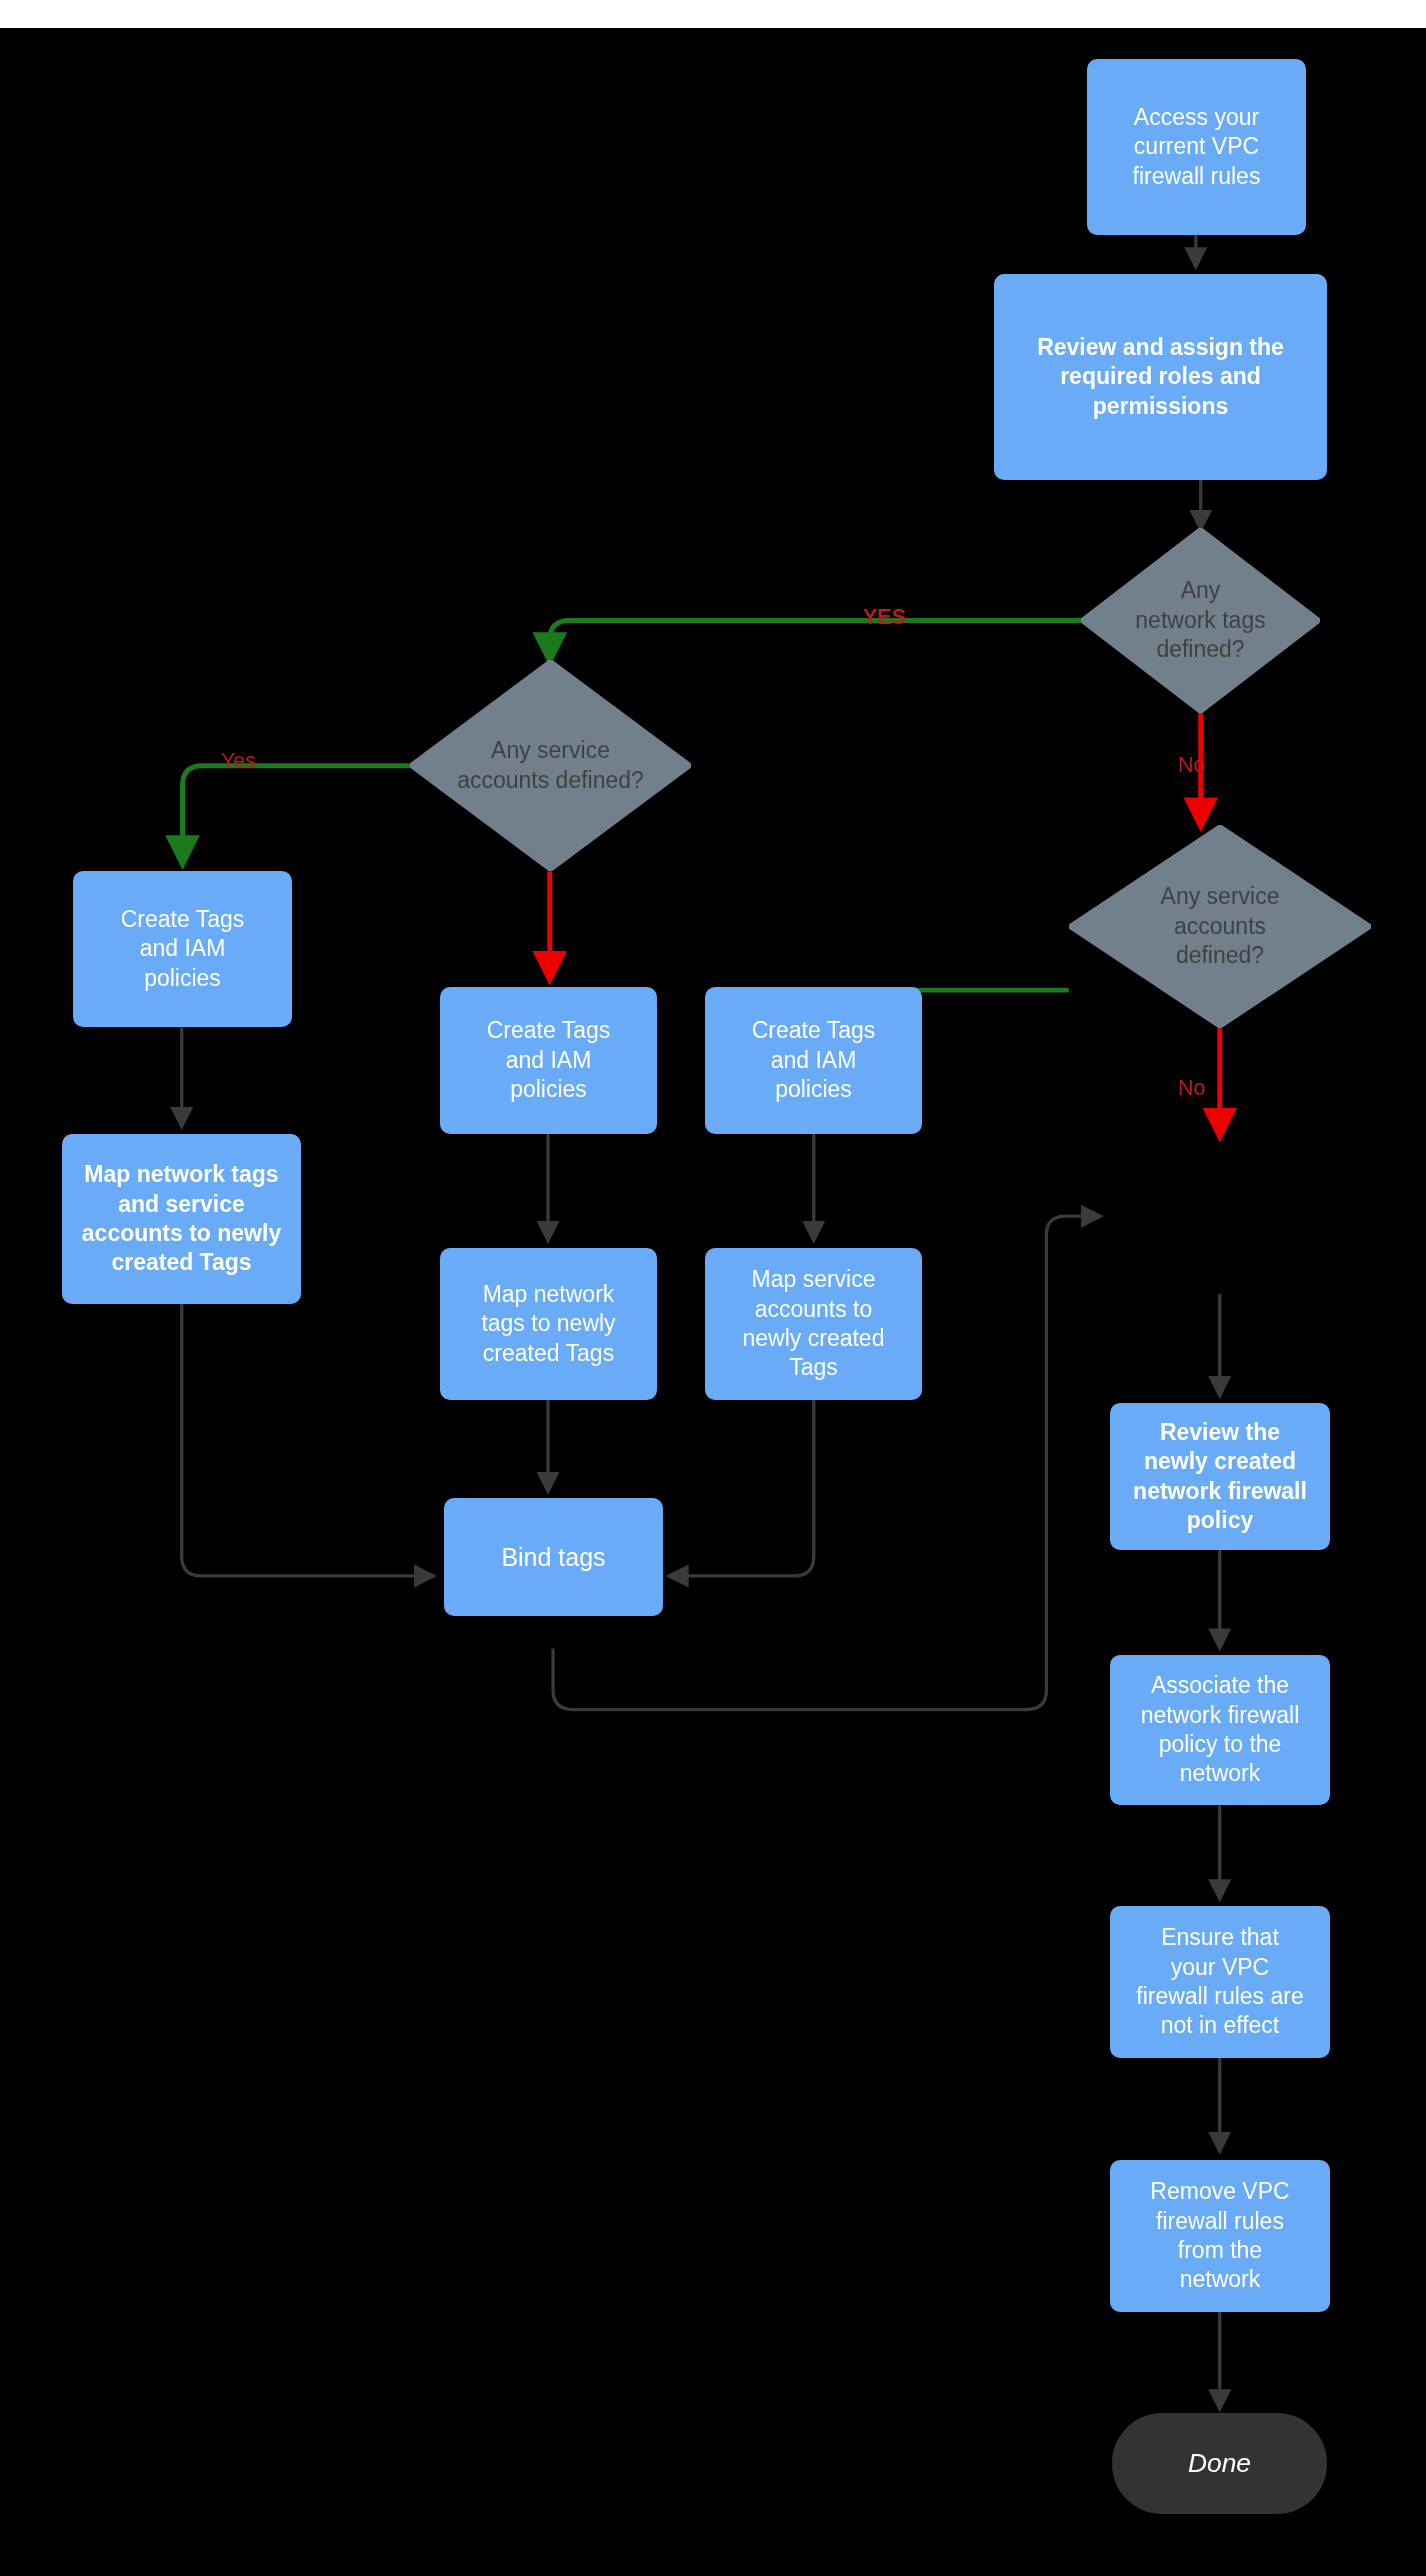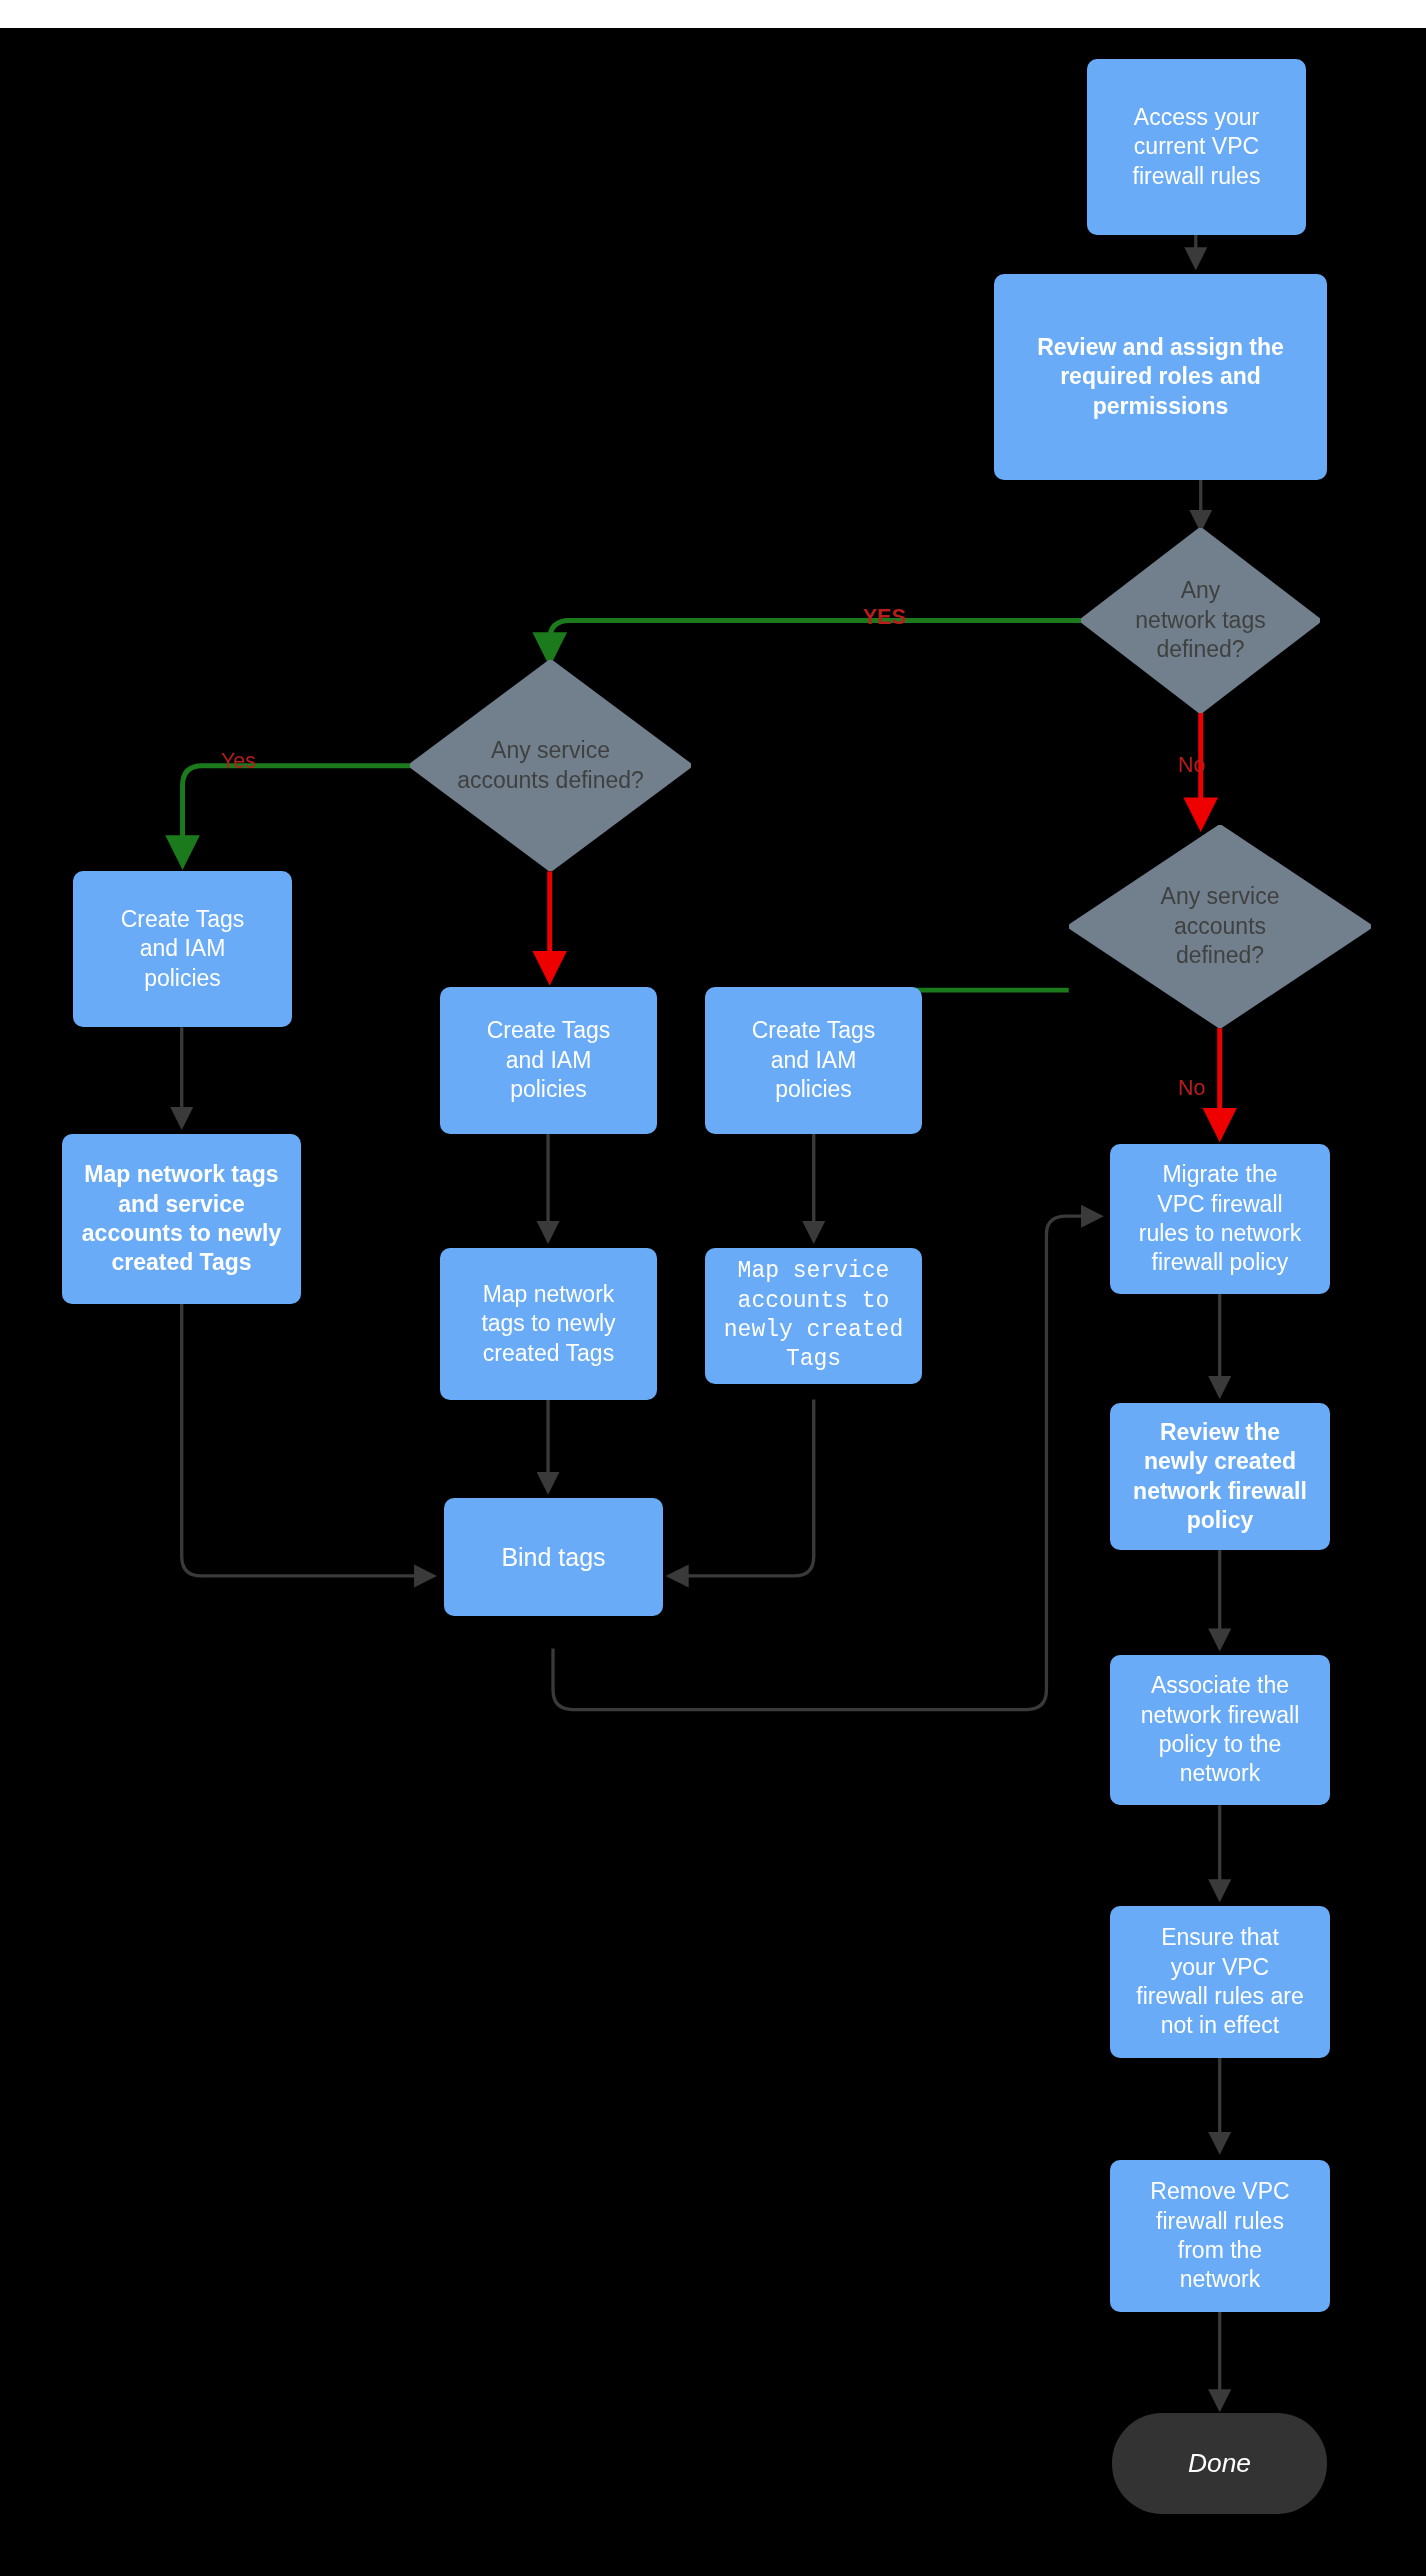--- a/index.html
+++ b/index.html
@@ -169,31 +169,27 @@
 policies</div>
 
   <div class="node proc" style="left:440px; top:1248px; width:217px; height:152px;">Map network
 tags to newly
 created Tags</div>
 
   <div class="node proc" style="left:705px; top:987px; width:217px; height:147px;">Create Tags
 and IAM
 policies</div>
 
-  <div class="node proc" style="left:705px; top:1248px; width:217px; height:136px;font-family:Liberation Mono, monospace;">Map service
+  <div class="node proc" style="left:705px; top:1248px; width:217px; height:152px;">Map service
 accounts  to
 newly created
 Tags</div>
 
   <div class="node proc" style="left:444px; top:1498px; width:219px; height:118px; font-size:25px;">Bind tags</div>
 
-  <div class="node proc" style="left:1110px; top:1144px; width:220px; height:150px;">Migrate the
-VPC firewall
-rules to network
-firewall policy</div>
 
   <div class="node proc" style="left:1110px; top:1403px; width:220px; height:147px;font-weight:bold;">Review the
 newly created
 network firewall
 policy</div>
 
   <div class="node proc" style="left:1110px; top:1655px; width:220px; height:150px;">Associate the
 network firewall
 policy to the
 network</div>

